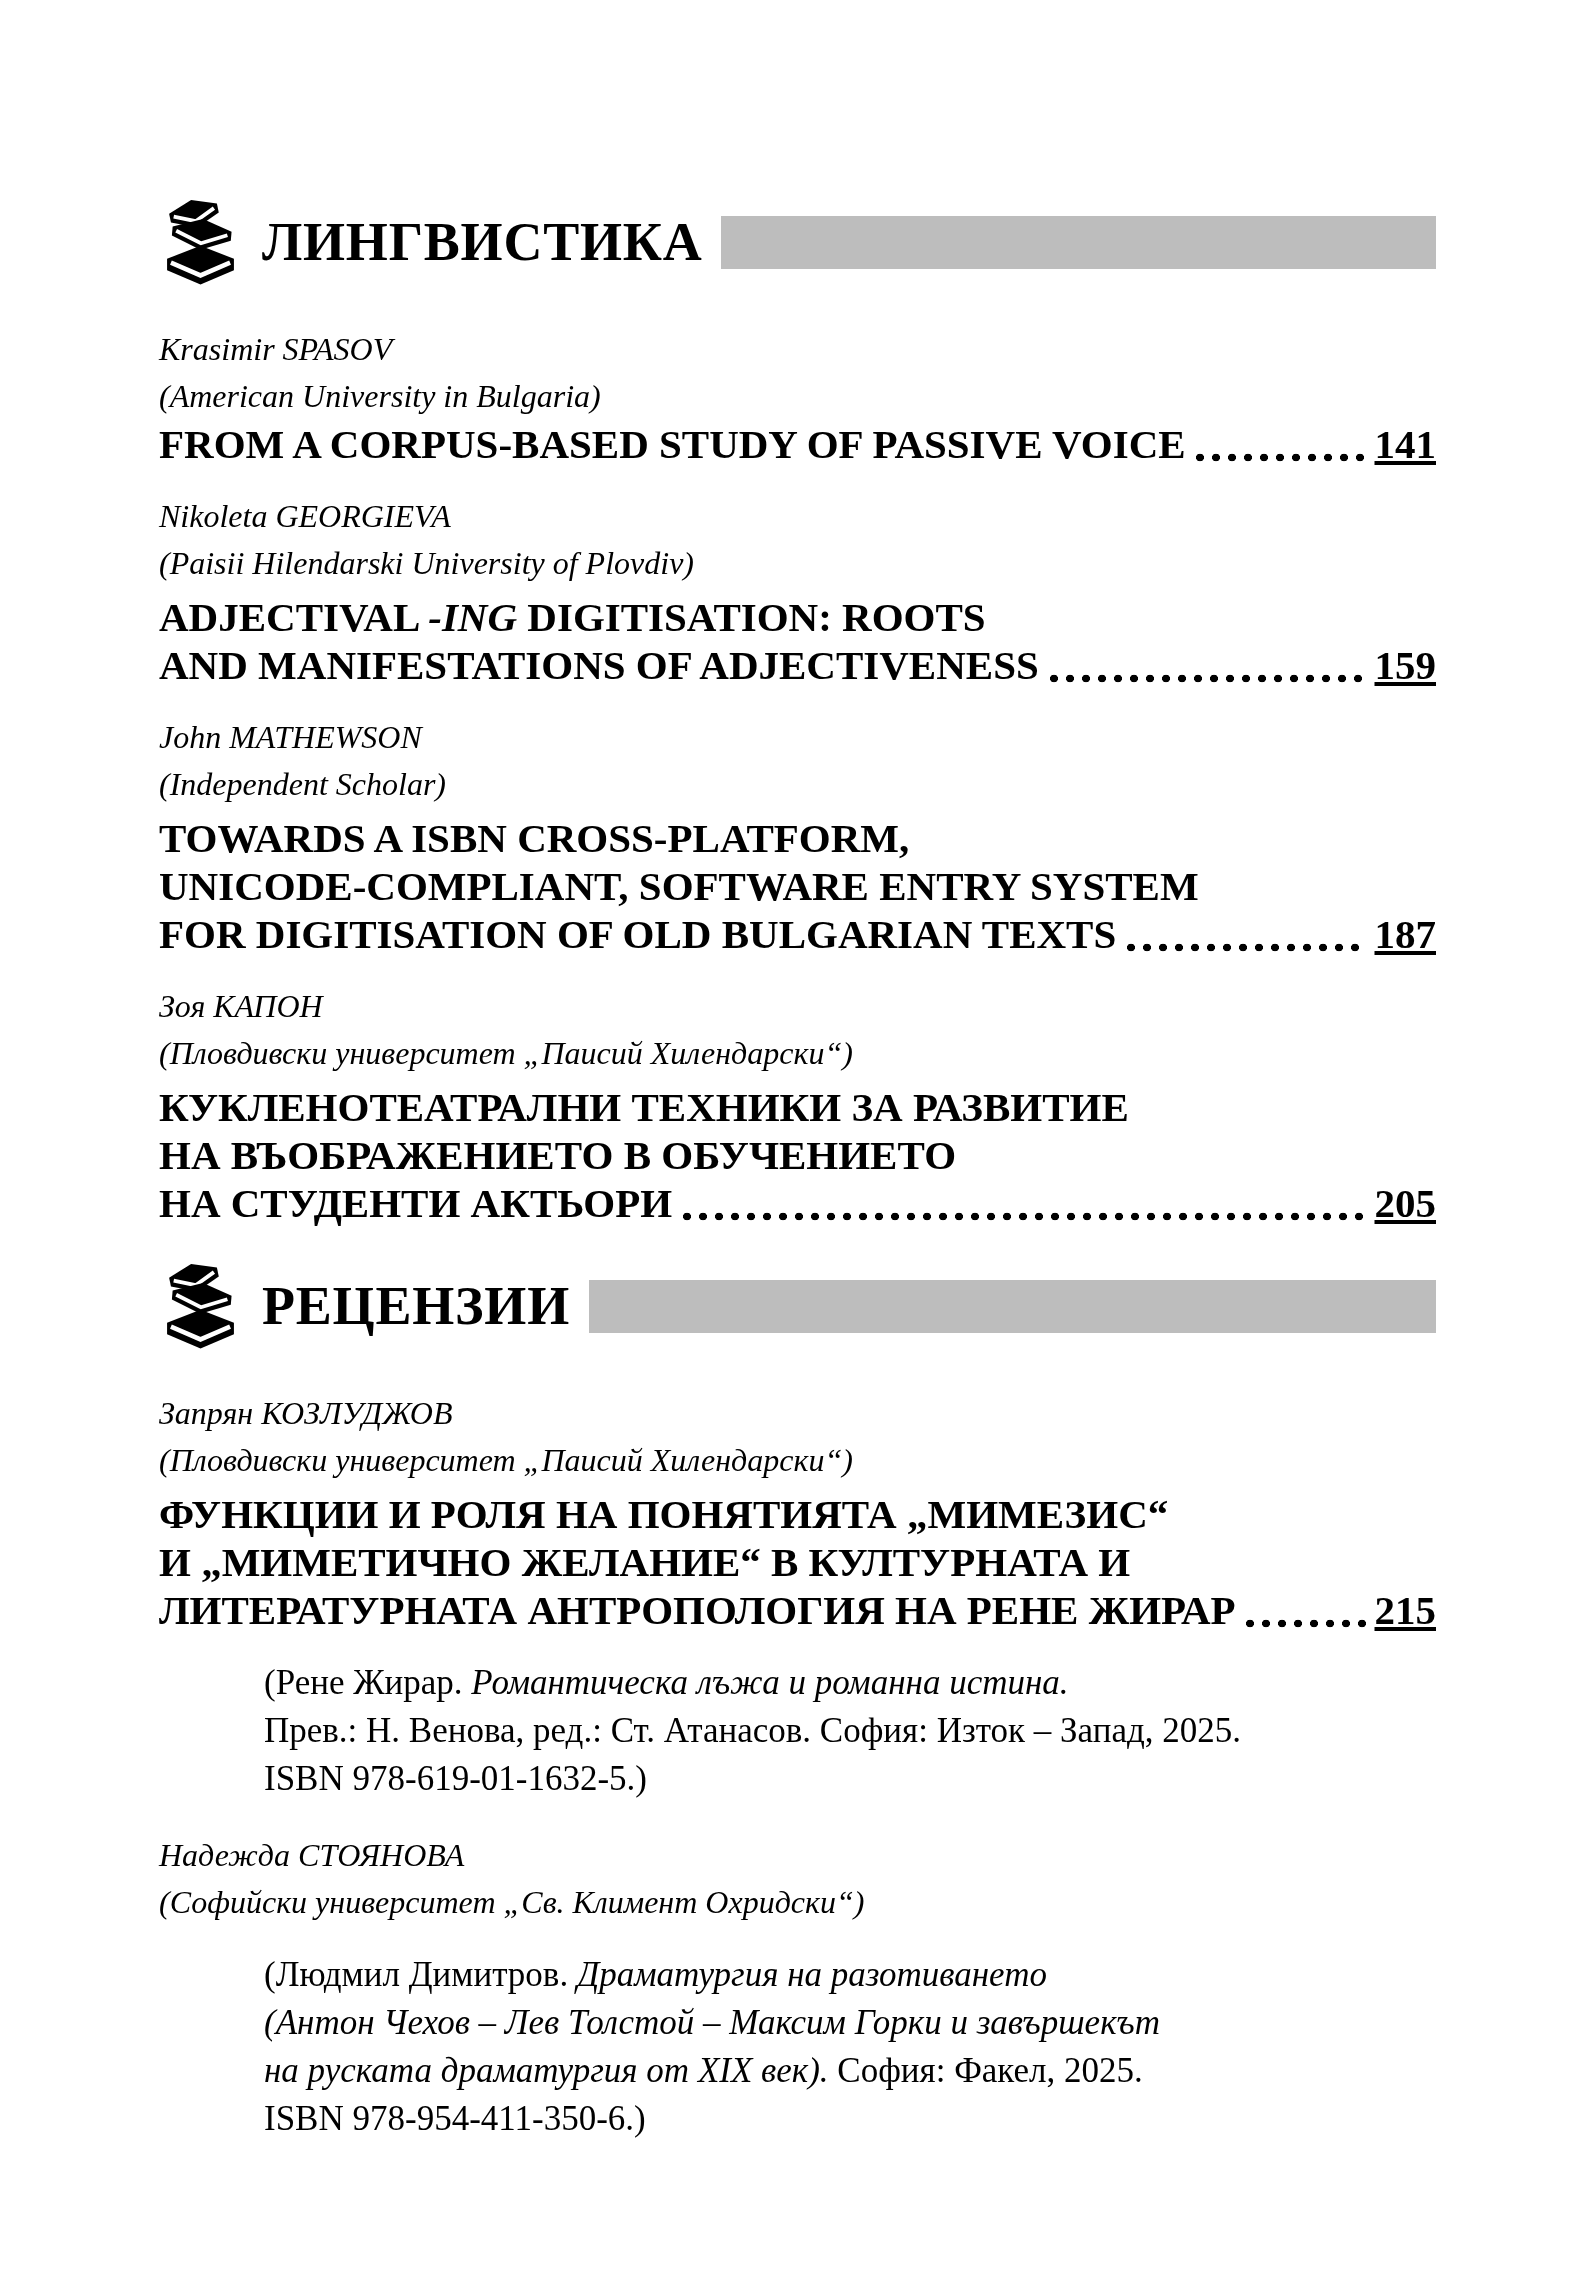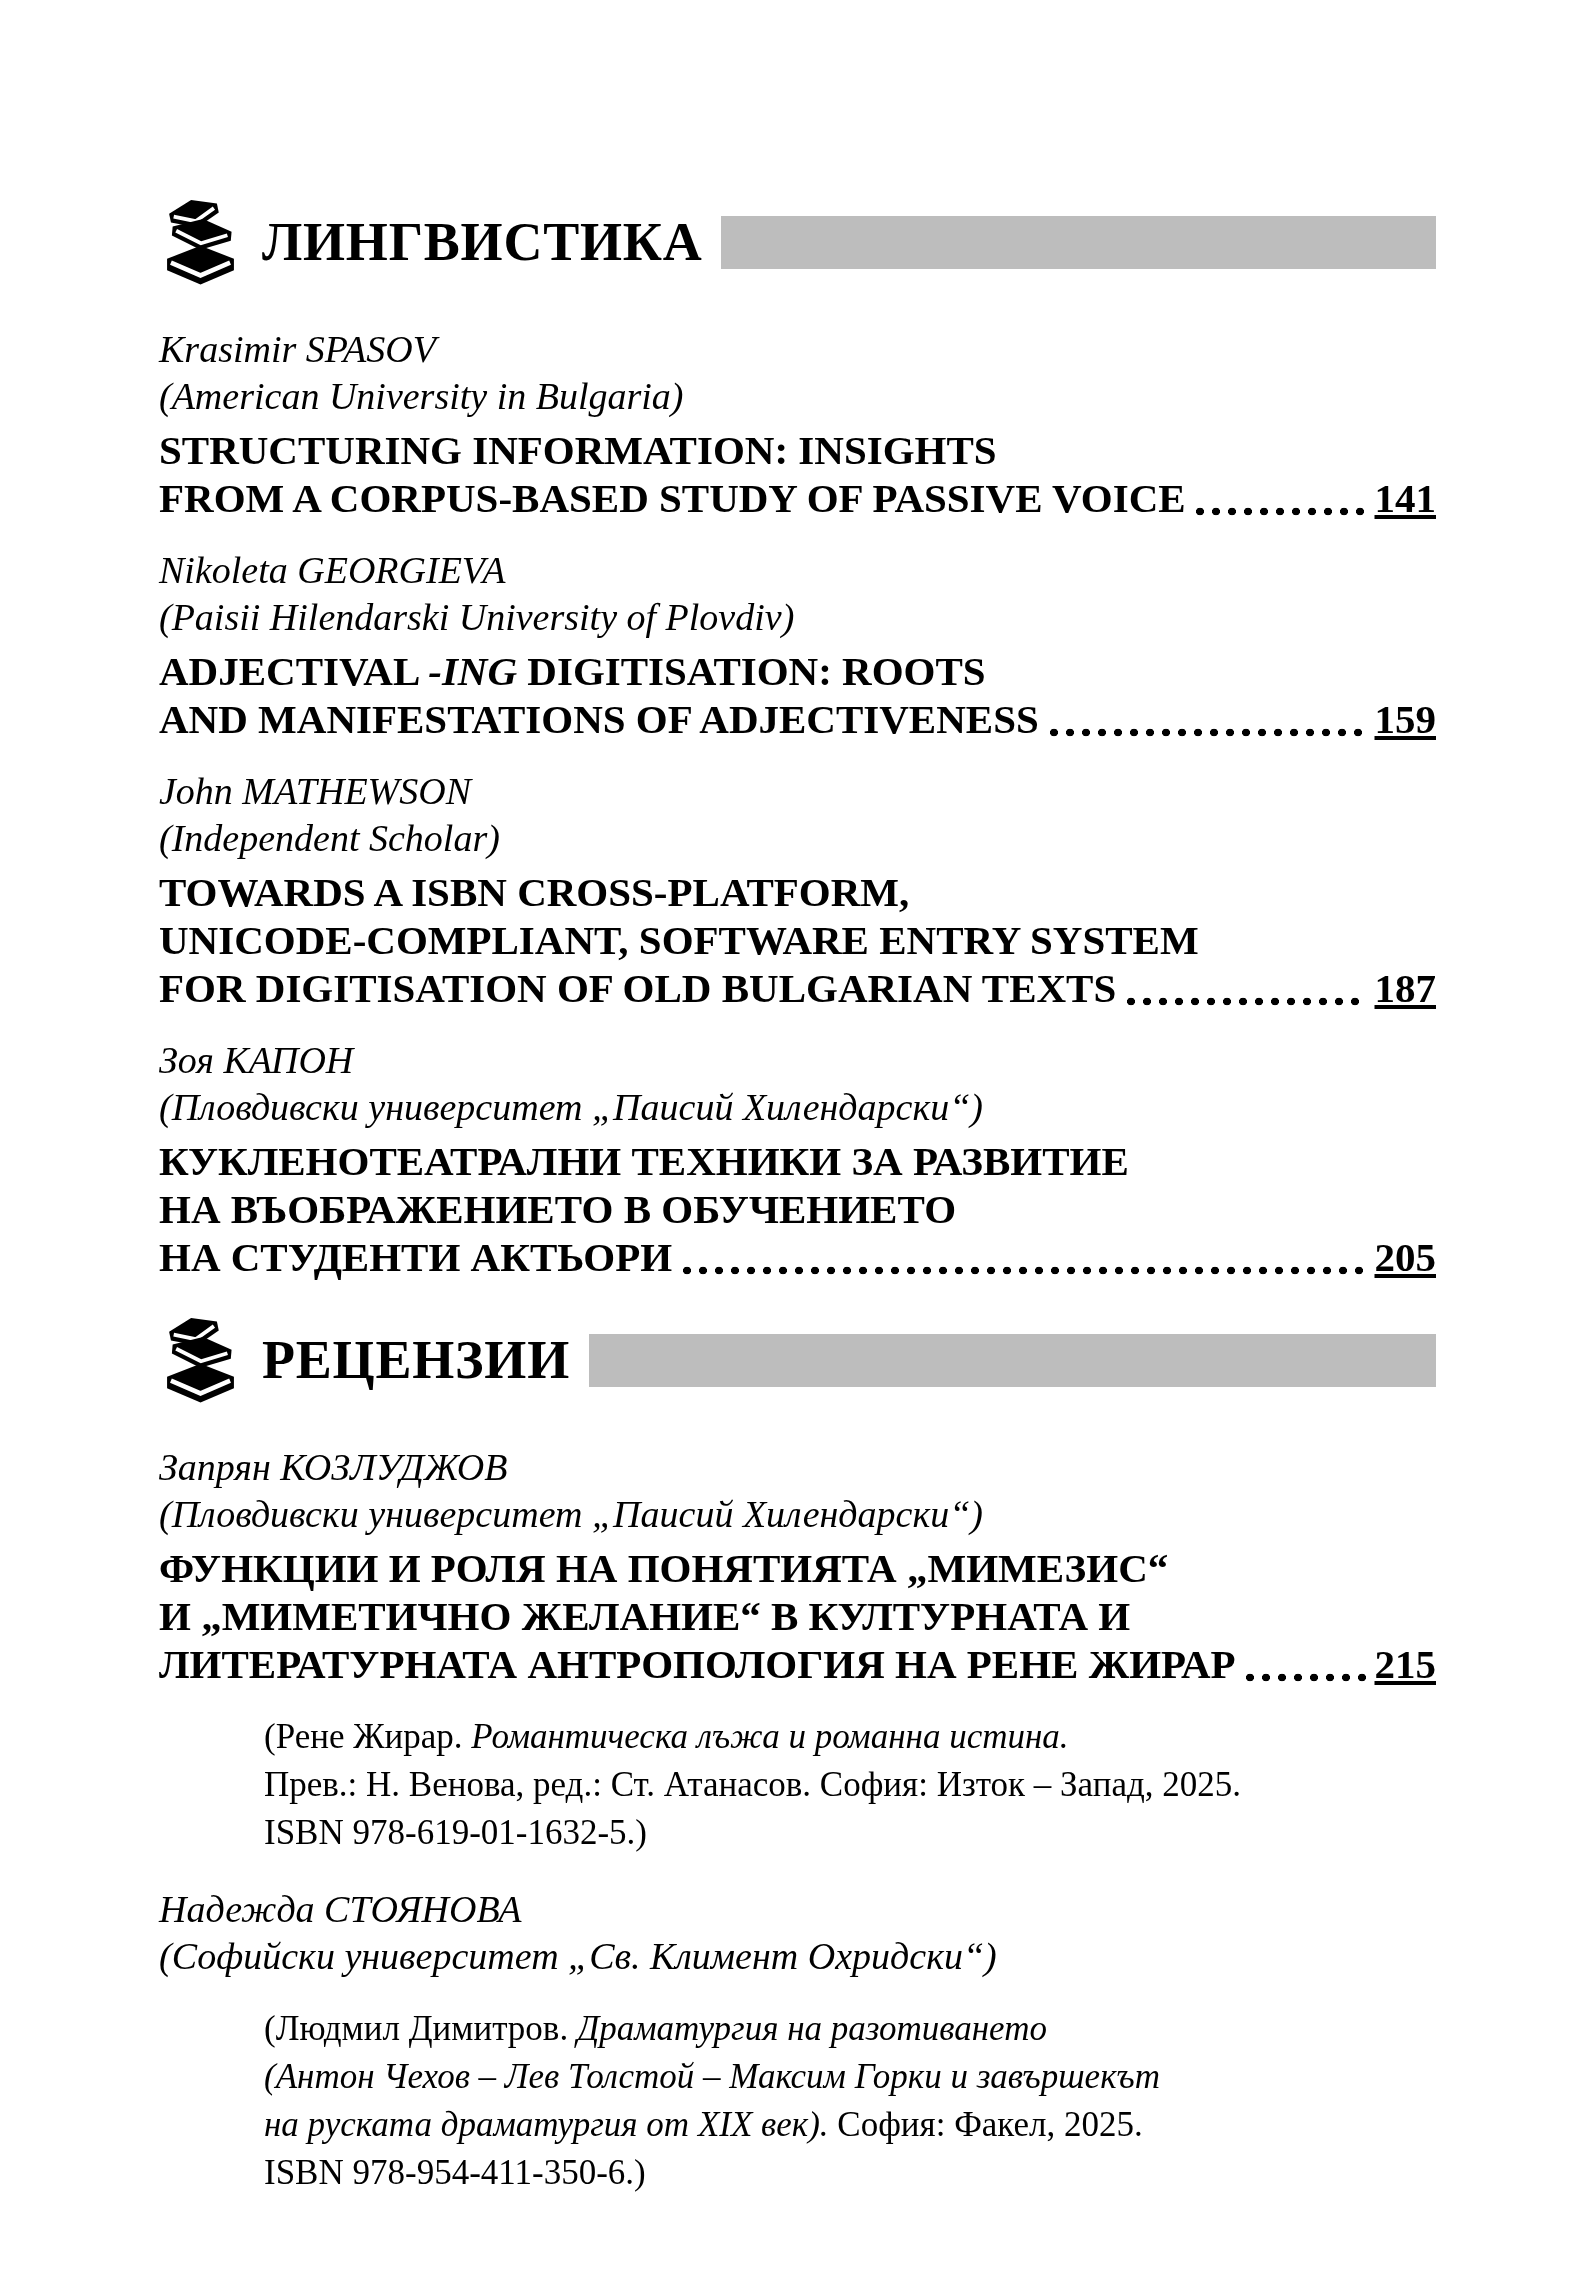--- a/index.html
+++ b/index.html
@@ -34,21 +34,21 @@
     flex: 1 1 auto;
     height: 53px;
     margin-left: 18.6px;
     background: #bdbdbd;
   }
   .sec-reviews { margin-top: 34px; }
   
   .entry { margin-bottom: 25px; }
   .author, .affil {
     font-style: italic;
-    font-size: 38px;
+    font-size: 32px;
     line-height: 47px;
     white-space: nowrap;
   }
   .t-line {
     font-weight: bold;
     font-size: 41px;
     line-height: 48px;
     white-space: nowrap;
   }
   .t-first { margin-top: 6px; }
@@ -96,21 +96,20 @@
           <path d="M5 13 L28 23 L51 13" fill="none" stroke="#fff" stroke-width="3.5"></path>
         </g>
       </svg>
       <h1 class="sec-label">ЛИНГВИСТИКА</h1>
       <div class="head-bar" style="background-color: rgb(189, 189, 189);"></div>
     </header>
 
     <article class="entry">
       <div class="author">Krasimir SPASOV</div>
       <div class="affil">(American University in Bulgaria)</div>
-      <div class="t-line t-first">STRUCTURING INFORMATION: INSIGHTS</div>
       <div class="t-line t-last">
         <span class="t-text">FROM A CORPUS-BASED STUDY OF PASSIVE VOICE</span>
         <span class="leader"></span>
         <span class="pg">141</span>
       </div>
     </article>
 
     <article class="entry">
       <div class="author">Nikoleta GEORGIEVA</div>
       <div class="affil">(Paisii Hilendarski University of Plovdiv)</div>

